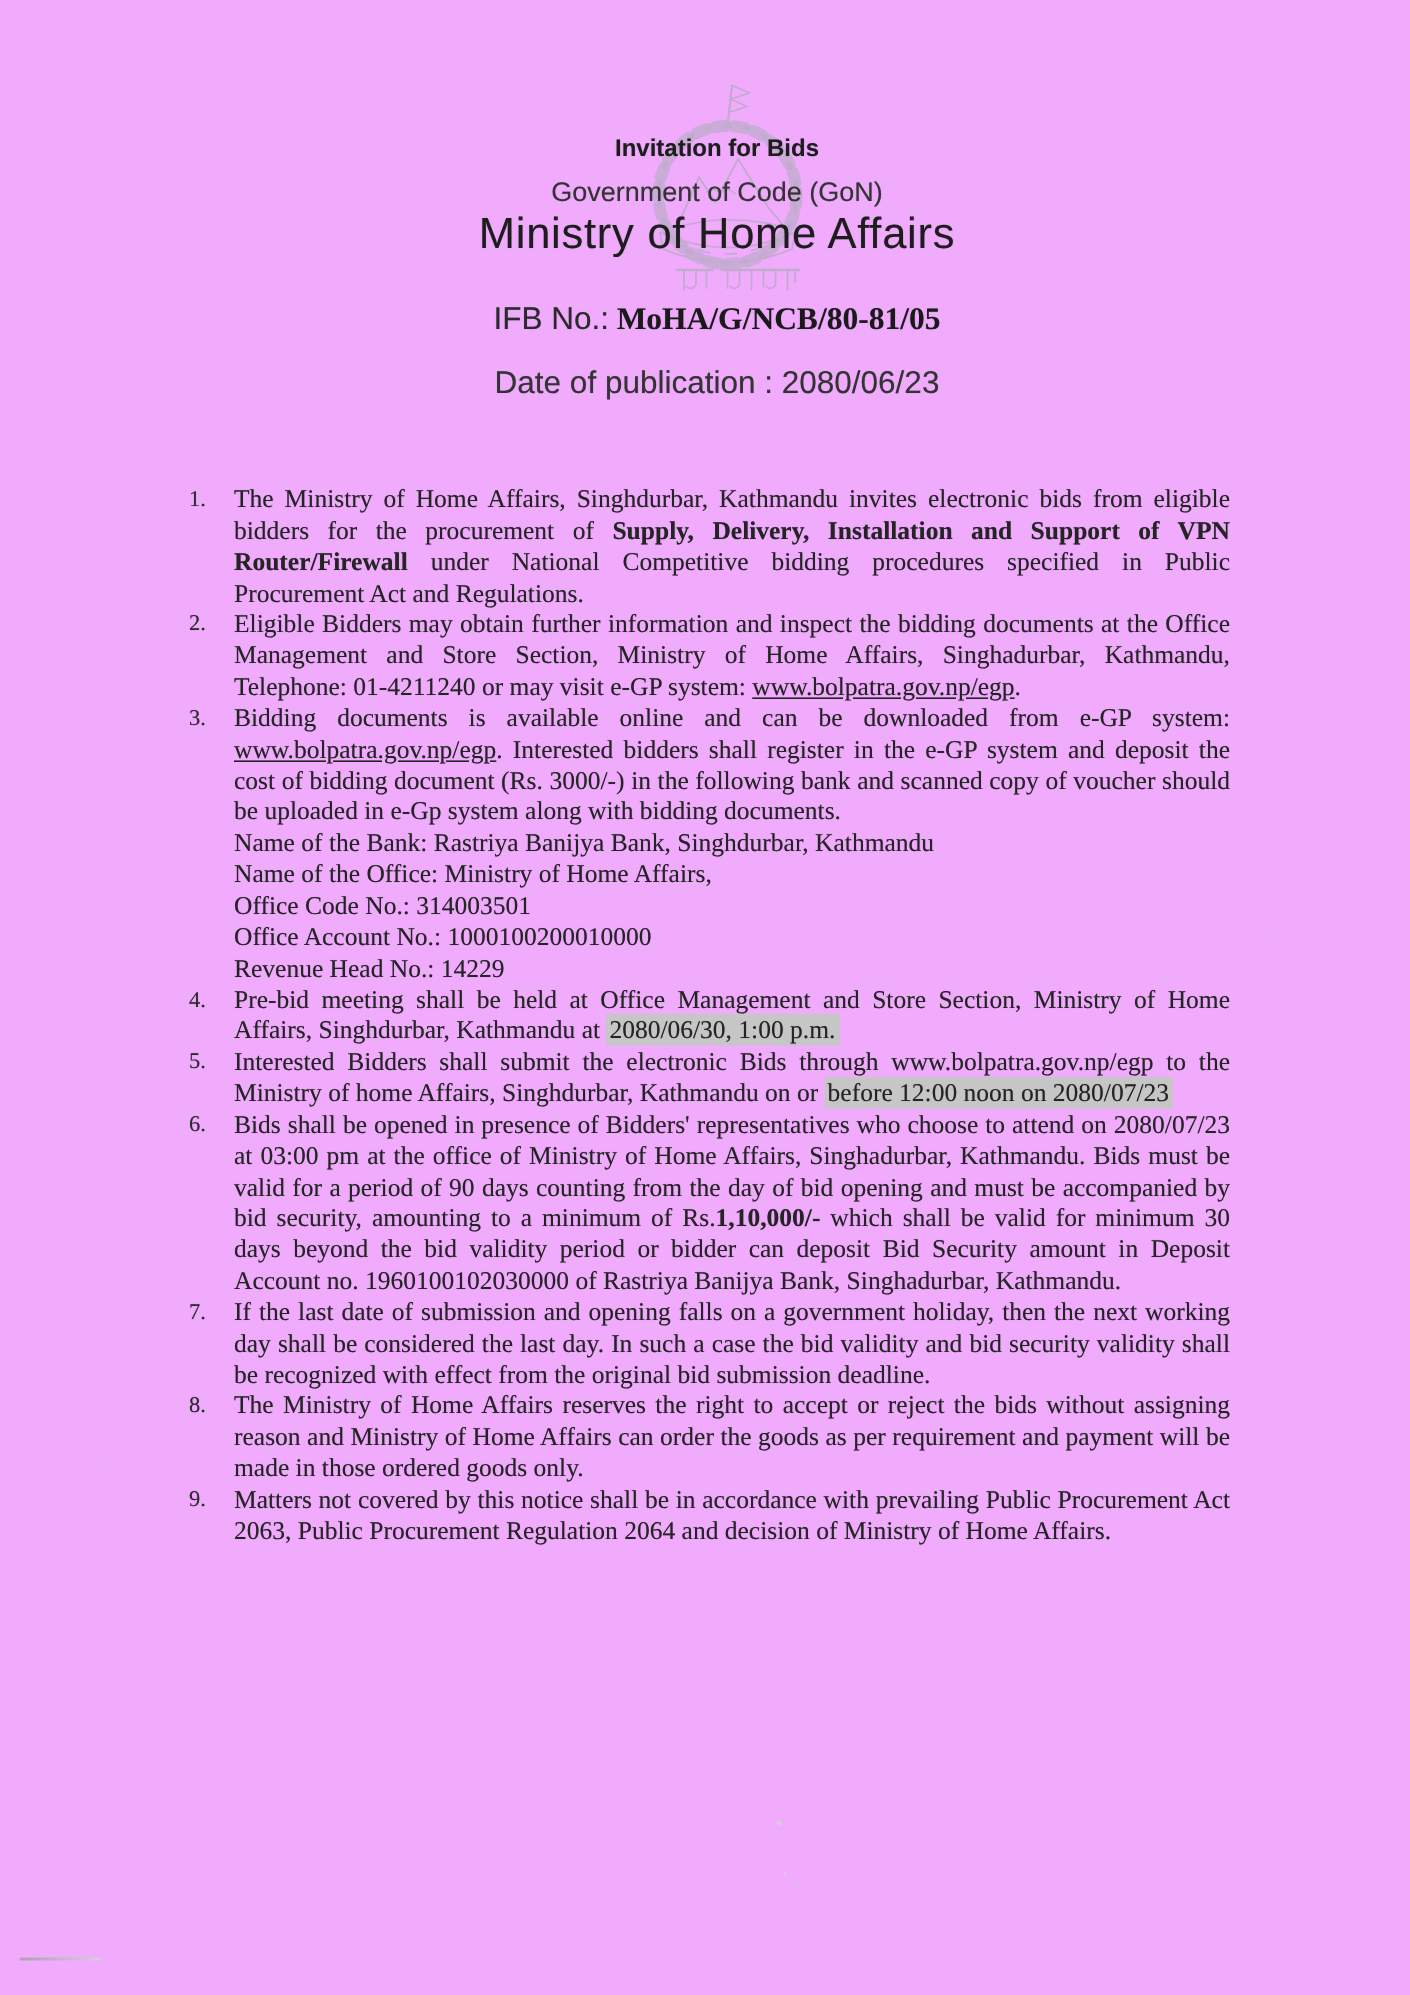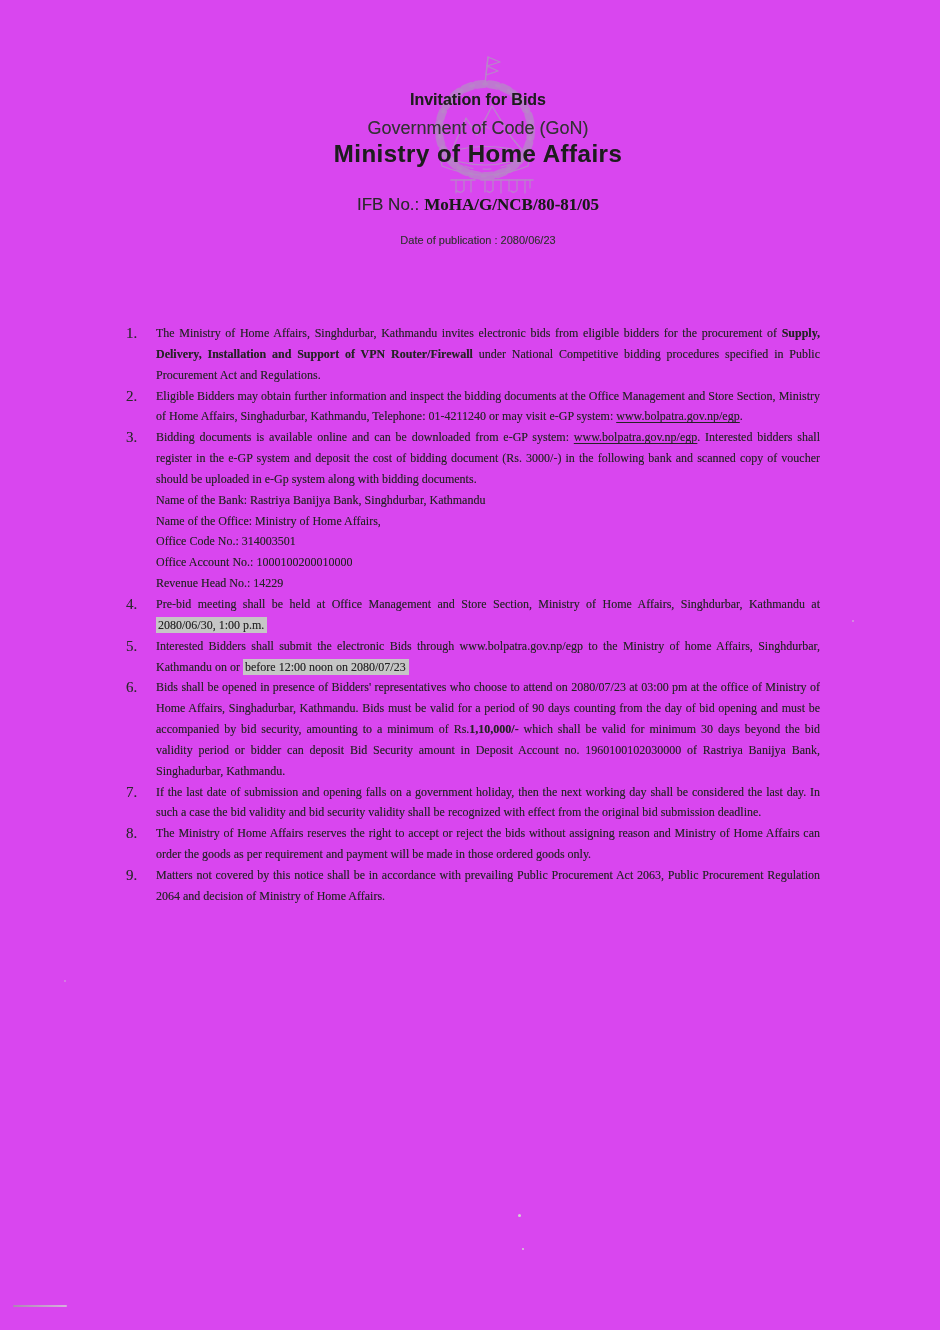--- a/index.html
+++ b/index.html
@@ -1,52 +1,52 @@
 <!DOCTYPE html>
 <html><head>
 <meta charset="utf-8">
 <style>
   html,body { margin:0; padding:0; background:#e8e8e8; }
   .page {
     position:relative; width:940px; height:1330px; margin:0 auto;
-    background:#d946ef; overflow:hidden;
+    background:#f0abfc; overflow:hidden;
     font-family:"Liberation Serif", serif; color:#262626;
   }
 
   
   .watermark { position:absolute; left:421px; top:54px; width:130px; height:146px; opacity:.62; }
   .watermark * { stroke:#a6abb3; fill:none; stroke-linecap:round; stroke-linejoin:round; }
 
   
   .header {
     position:absolute; left:120px; top:91px; width:716px; text-align:center;
     font-family:"Liberation Sans", sans-serif; color:#1d1d1d;
     text-shadow:0 0 .6px rgba(30,30,30,.35);
   }
   .inv       { font-size:16px; font-weight:700; margin-bottom:9px; }
   .gov       { font-size:18px; margin-bottom:1px; color:#333; }
-  .ministry  { font-size:24px; font-weight:700; letter-spacing:.5px; margin-bottom:27px; }
+  .ministry  { font-size:29px; font-weight:400; letter-spacing:.5px; margin-bottom:27px; }
   .subtitle  { font-size:15.5px; font-weight:700; line-height:1.3; margin-bottom:18px; }
-  .ifb       { font-size:17px; margin-bottom:19px; color:#2a2a2a; }
+  .ifb       { font-size:21px; margin-bottom:19px; color:#2a2a2a; }
   .ifb .val  { font-family:"Liberation Serif", serif; font-weight:700; margin-left:5px; color:#1a1a1a; }
-  .pub       { font-size:11px; color:#333; }
+  .pub       { font-size:21px; color:#333; }
 
   
   .list {
     position:absolute; left:123px; top:323px; width:697px;
     margin:0; padding:0; list-style:none;
   }
   .list li { position:relative; padding-left:33px; margin:0; }
   .list .num {
     position:absolute; left:3px; top:2px;
     font-size:15px; color:#2b2b2b;
     text-shadow:0 0 .5px rgba(30,30,30,.4);
   }
   .list .txt {
-    font-size:12px; line-height:20.85px; text-align:justify; color:#242424;
+    font-size:17px; line-height:20.85px; text-align:justify; color:#242424;
     text-shadow:0 0 .5px rgba(30,30,30,.4);
   }
   .seg-n {}
   .seg-b { font-weight:700; }
   .seg-u { text-decoration:underline; text-underline-offset:2px; }
   .seg-h { padding:1px 3px 1px 2px; }
 
   
   .smudge {
     position:absolute; left:13px; top:1305px; width:54px; height:2px;

